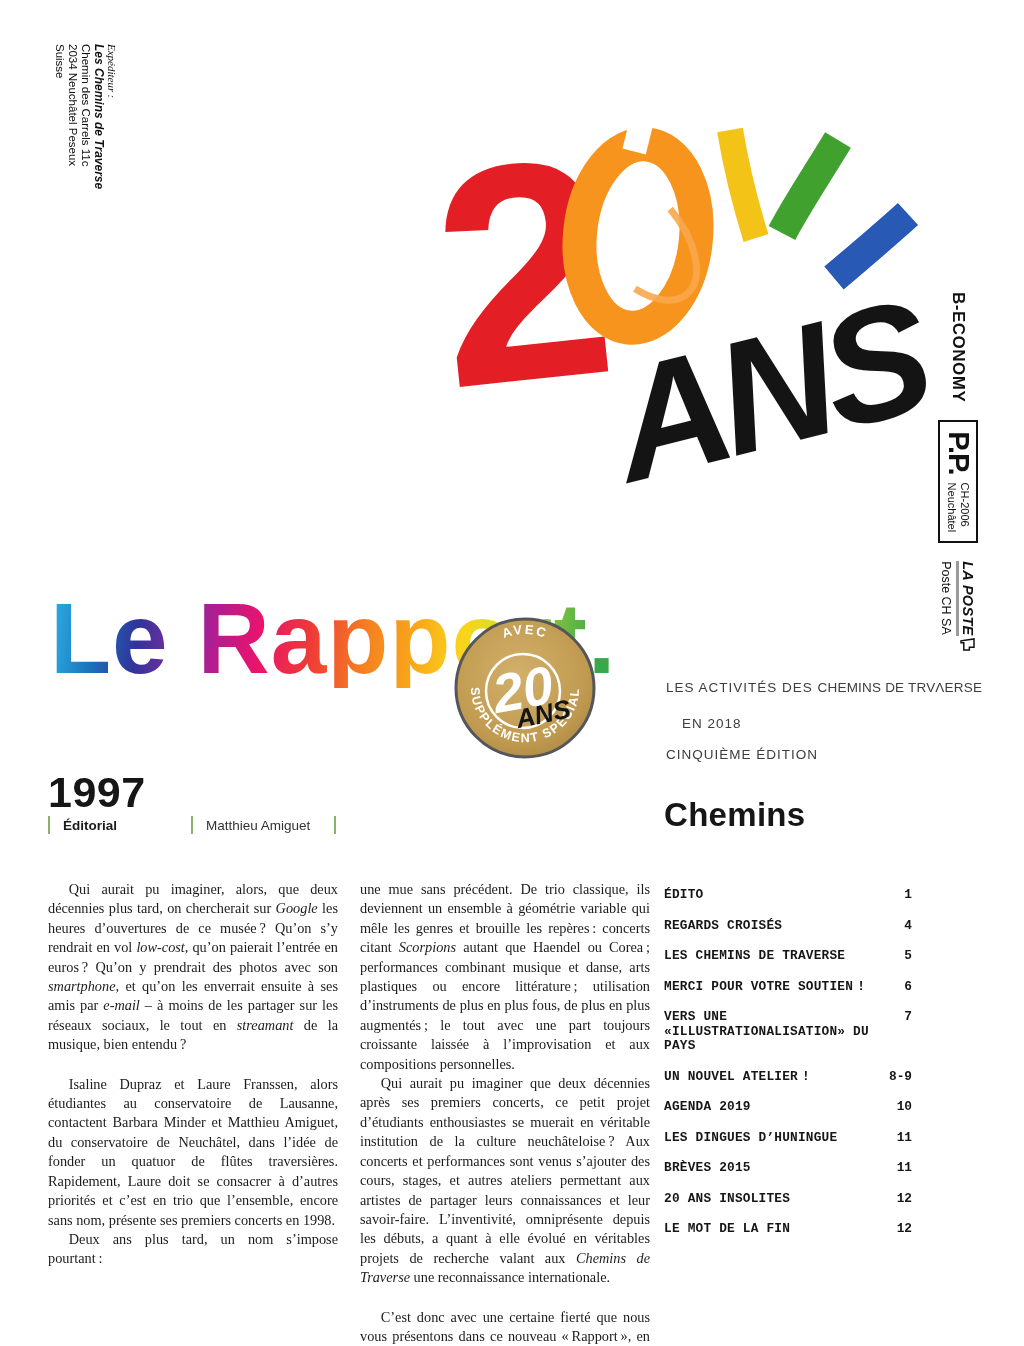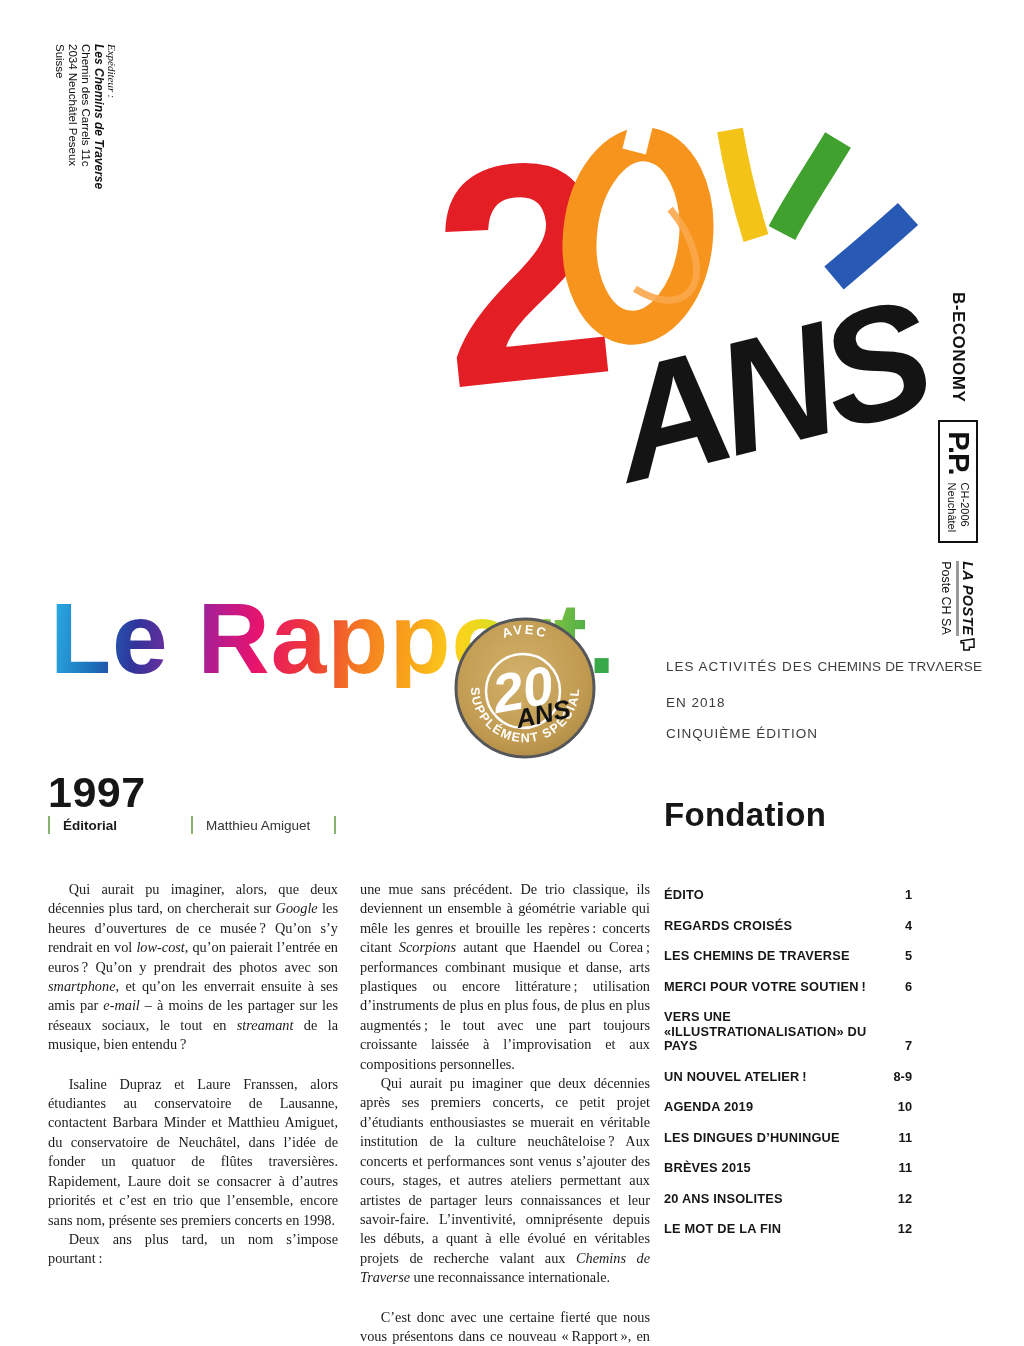--- a/index.html
+++ b/index.html
@@ -43,42 +43,42 @@
     white-space:nowrap;color:#e8136e;
   }
   @supports ((-webkit-background-clip:text) or (background-clip:text)){
     .masthead{
       background:linear-gradient(97deg,#2db3e8 0%,#1b6fb8 9%,#31339b 16%,#7b2e9d 23%,#b01d91 29%,#e8136e 37%,#ee3a37 46%,#f58220 56%,#f9a61a 64%,#fbd31b 72%,#d7df23 78%,#8cc63f 86%,#39a84a 96%);
       -webkit-background-clip:text;background-clip:text;
       color:transparent;-webkit-text-fill-color:transparent;
     }
   }
   .medal{position:absolute;left:453px;top:616px;width:144px;height:144px;z-index:2;}
-  .edition{position:absolute;left:666px;top:660px;font-size:13.5px;letter-spacing:1px;color:#3d3d3d;line-height:14px;}
+  .edition{position:absolute;left:666px;top:681px;font-size:13.5px;letter-spacing:1px;color:#3d3d3d;line-height:14px;}
   .edition .row{margin-bottom:22px;white-space:nowrap;}
-  .edition .row:nth-child(2){margin-bottom:17px;}
+  .edition .row:nth-child(2){margin-bottom:17px;margin-left:16px;}
   .edition .brand{letter-spacing:0.2px;}
   
   .year{position:absolute;left:48px;top:768px;font-size:43px;font-weight:bold;letter-spacing:.5px;color:#161616;}
   .byline{position:absolute;left:48px;top:816px;width:288px;display:flex;align-items:center;font-size:13.5px;}
   .vbar{width:2px;height:18px;background:#86b36d;flex:0 0 2px;}
   .byline .grp{flex:1;padding-left:13px;}
   .byline .sec{font-weight:bold;color:#1a1a1a;}
   .byline .auth{color:#333;}
   .columns{position:absolute;left:48px;top:880px;width:602px;display:flex;gap:22px;}
   .col{width:290px;font-family:"Liberation Serif","DejaVu Serif",serif;font-size:14.3px;line-height:19.4px;text-align:justify;color:#1b1b1b;}
   .col p{margin:0;text-indent:1.45em;hyphens:auto;-webkit-hyphens:auto;}
   .col p.noindent{text-indent:0;}
   .col p.gap{margin-top:20px;}
   .col i{font-style:italic;}
   
   .sommaire{position:absolute;left:664px;top:796px;width:248px;}
   .sommaire h2{margin:0;font-size:33px;font-weight:bold;color:#161616;letter-spacing:.3px;}
   .toc{margin-top:54px;}
-  .toc-row{display:flex;align-items:flex-end;margin-bottom:16px;line-height:14.5px;}
+  .toc-row{display:flex;margin-bottom:16px;line-height:14.5px;font-family:Liberation Mono, monospace;}
   .toc-label{flex:1;font-weight:bold;font-size:12.8px;letter-spacing:.2px;color:#161616;}
   .toc-page{margin-left:8px;font-weight:bold;font-size:12.8px;color:#161616;white-space:nowrap;}
 </style>
 </head>
 <body>
 
 <div class="sender">
   <div class="lbl">Expéditeur :</div>
   <div class="nm">Les Chemins de Traverse</div>
   <div>Chemin des Carrels 11c</div>
@@ -174,21 +174,21 @@
       <p><span>Deux ans plus tard, un nom s’impose pourtant : </span></p>
     </div>
   <div class="col">
       <p class="noindent"><span>une mue sans précédent. De trio classique, ils deviennent un ensemble à géométrie variable qui mêle les genres et brouille les repères : concerts citant </span><i>Scorpions</i><span> autant que Haendel ou Corea ; performances combinant musique et danse, arts plastiques ou encore littérature ; utilisation d’instruments de plus en plus fous, de plus en plus augmentés ; le tout avec une part toujours croissante laissée à l’improvisation et aux compositions personnelles.</span></p>
       <p><span>Qui aurait pu imaginer que deux décennies après ses premiers concerts, ce petit projet d’étudiants enthousiastes se muerait en véritable institution de la culture neuchâteloise ? Aux concerts et performances sont venus s’ajouter des cours, stages, et autres ateliers permettant aux artistes de partager leurs connaissances et leur savoir-faire. L’inventivité, omniprésente depuis les débuts, a quant à elle évolué en véritables projets de recherche valant aux </span><i>Chemins de Traverse</i><span> une reconnaissance internationale.</span></p>
       <p class="gap"><span>C’est donc avec une certaine fierté que nous vous présentons dans ce nouveau « Rapport », en plus des points forts qui ont marqué l’année 2018 aux </span></p>
     </div>
 </div>
 
 <div class="sommaire">
-  <h2>Fondation</h2>
+  <h2>Chemins</h2>
   <div class="toc">
       <div class="toc-row">
         <span class="toc-label">ÉDITO</span>
         <span class="toc-page">1</span>
       </div>
       <div class="toc-row">
         <span class="toc-label">REGARDS CROISÉS</span>
         <span class="toc-page">4</span>
       </div>
       <div class="toc-row">

